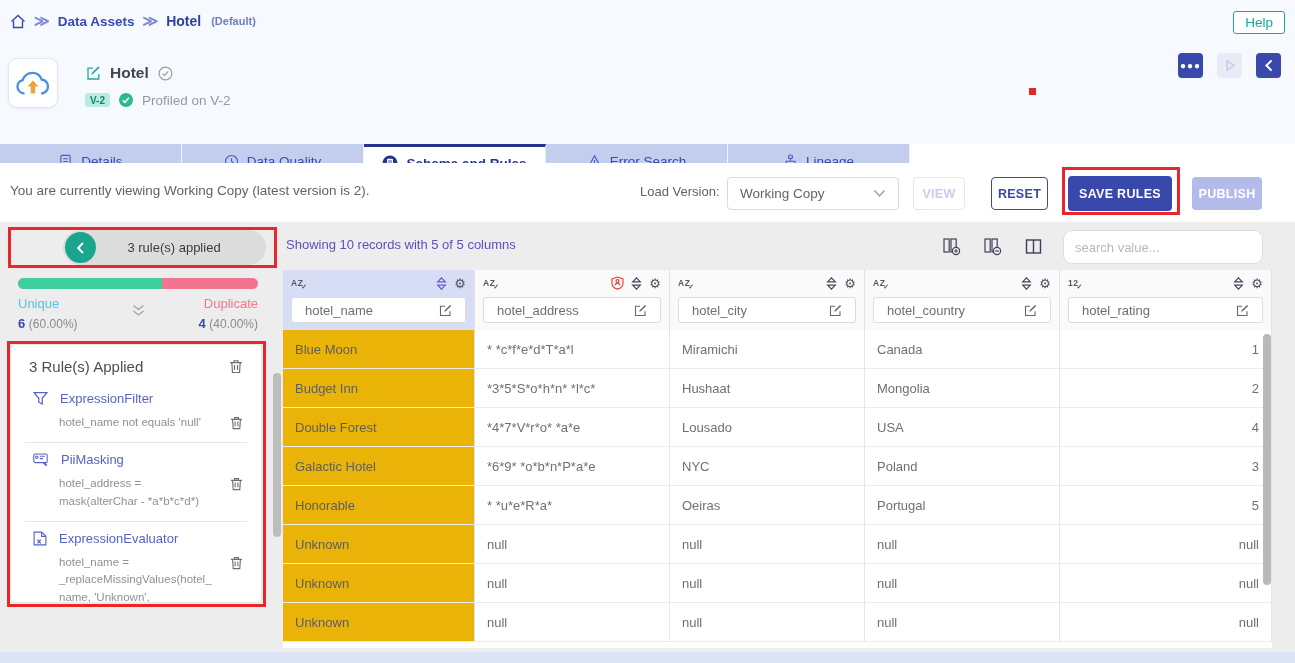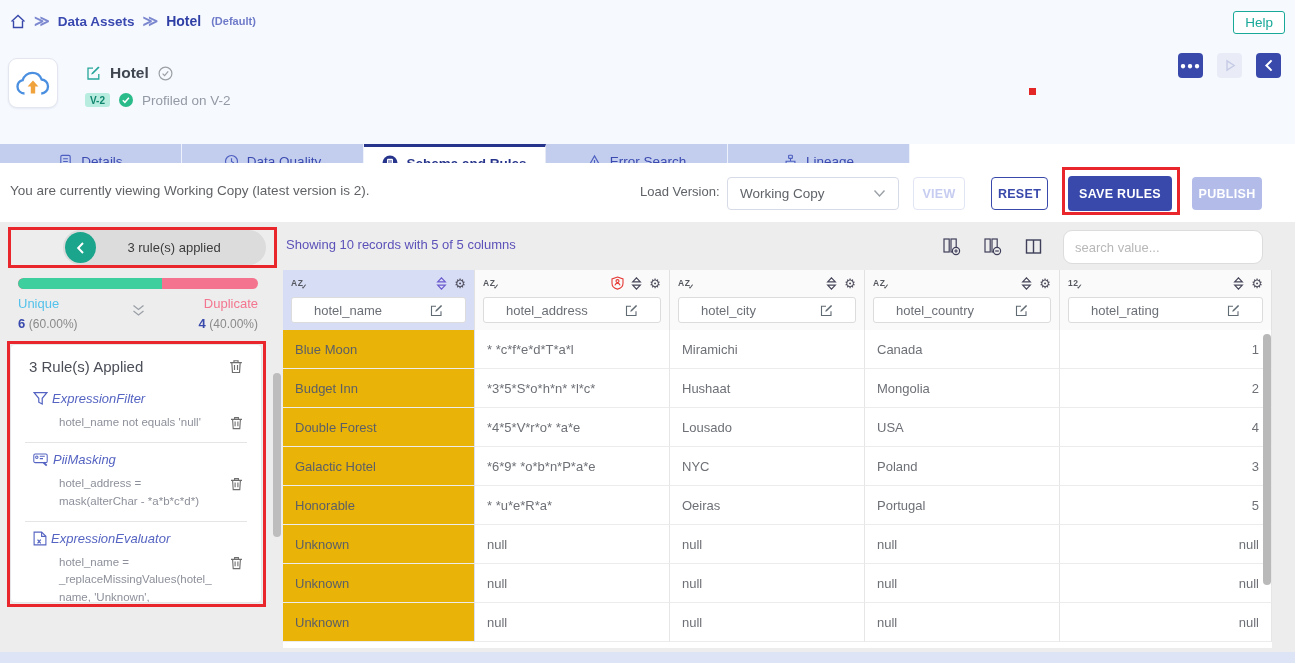--- a/index.html
+++ b/index.html
@@ -79,38 +79,38 @@
   .stats-chevrons { position:absolute; left:122px; top:32px; cursor:pointer; }
 
   
   .rules-card { position:absolute; left:10px; top:344px; width:252px; height:259px; background:#fff; border:1px solid #e6e6e6;
     border-radius:4px; padding:12px 14px 8px 14px; overflow:hidden; }
   .rules-title-row { display:flex; justify-content:space-between; align-items:center; padding:0 2px 6px 4px; }
   .rules-title { font-size:15px; color:#4b4e57; }
   .trash-btn { background:none; border:none; cursor:pointer; padding:2px; display:flex; }
   .rule { padding:9px 2px 10px 8px; }
   .rule + .rule { border-top:1px solid #e5e5e5; }
-  .rule-head { display:flex; align-items:center; gap:4px;font-style:italic; }
+  .rule-head { display:flex; align-items:center; gap:12px; }
   .rule-name { color:#5564c2; font-size:13px; cursor:pointer; }
   .rule-body { display:flex; align-items:flex-start; margin-top:8px; padding-left:26px; }
   .rule-desc { width:158px; font-size:11.5px; color:#8d909a; line-height:1.55; word-wrap:break-word; }
   .rule-body .trash-btn { margin-left:auto; }
 
   
   .grid { position:absolute; left:283px; top:270px; width:989px; height:378px; background:#fff; }
   .grid-head { display:flex; }
   .th { border-right:1px solid #e2e2e2; background:#fafafa; }
   .th.sel { background:#d8ddf6; }
   .th-icons { height:26px; display:flex; align-items:center; padding:0 8px; gap:7px; }
   .type-glyph { font-size:8.5px; font-weight:700; color:#55585f; letter-spacing:.5px; }
   .type-glyph i { font-style:normal; font-size:7px; position:relative; top:3px; left:-2px; }
   .th-icons .grow { flex:1; }
   .gear { font-size:13px; color:#50505f; line-height:1; cursor:pointer; }
   .th-input { height:34px; padding:1px 8px 6px 8px; }
-  .th-input .box { height:26px; background:#fff; border:1px solid #dcdcdc; border-radius:3px; display:flex; align-items:center; padding:0 22px; }
+  .th-input .box { height:26px; background:#fff; border:1px solid #dcdcdc; border-radius:3px; display:flex; align-items:center; padding:0 13px; }
   .th-input input { flex:1; min-width:0; border:none; outline:none; font-size:13px; color:#6b6f76; font-family:inherit; background:transparent; }
   .tr { display:flex; height:39px; }
   .td { border-right:1px solid #e6e6e6; border-bottom:1px solid #ececec; font-size:13px; color:#6d7076;
     display:flex; align-items:center; padding:0 12px; overflow:hidden; white-space:nowrap; }
   .td.sel { background:#eab308; color:#5c6066; border-right:1px solid #dadeef; }
   .td.num { justify-content:flex-end; }
 
   .v-scrollbar { position:absolute; border-radius:4px; background:#bdbdbd; }
   .bottom-strip { position:absolute; left:0; top:652px; width:1295px; height:11px; background:#dde4f6; }
 
@@ -535,21 +535,21 @@
         </div>
         <div class="tr">
           <div class="td sel" style="width: 192px;">Budget Inn</div>
           <div class="td" style="width: 195px;">*3*5*S*o*h*n* *l*c*</div>
           <div class="td" style="width: 195px;">Hushaat</div>
           <div class="td" style="width: 195px;">Mongolia</div>
           <div class="td num" style="width: 212px;">2</div>
         </div>
         <div class="tr">
           <div class="td sel" style="width: 192px;">Double Forest</div>
-          <div class="td" style="width: 195px;">*4*5*V*r*o* *a*e</div>
+          <div class="td" style="width: 195px;">*4*7*V*r*o* *a*e</div>
           <div class="td" style="width: 195px;">Lousado</div>
           <div class="td" style="width: 195px;">USA</div>
           <div class="td num" style="width: 212px;">4</div>
         </div>
         <div class="tr">
           <div class="td sel" style="width: 192px;">Galactic Hotel</div>
           <div class="td" style="width: 195px;">*6*9* *o*b*n*P*a*e</div>
           <div class="td" style="width: 195px;">NYC</div>
           <div class="td" style="width: 195px;">Poland</div>
           <div class="td num" style="width: 212px;">3</div>

